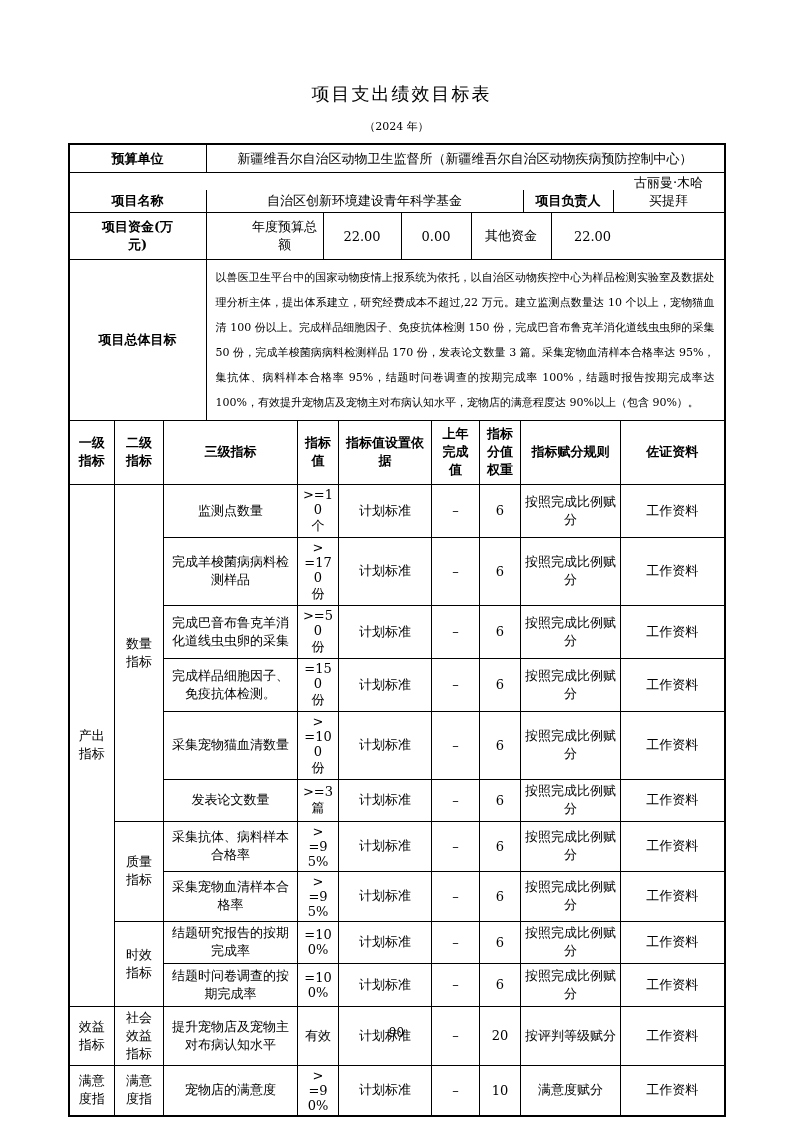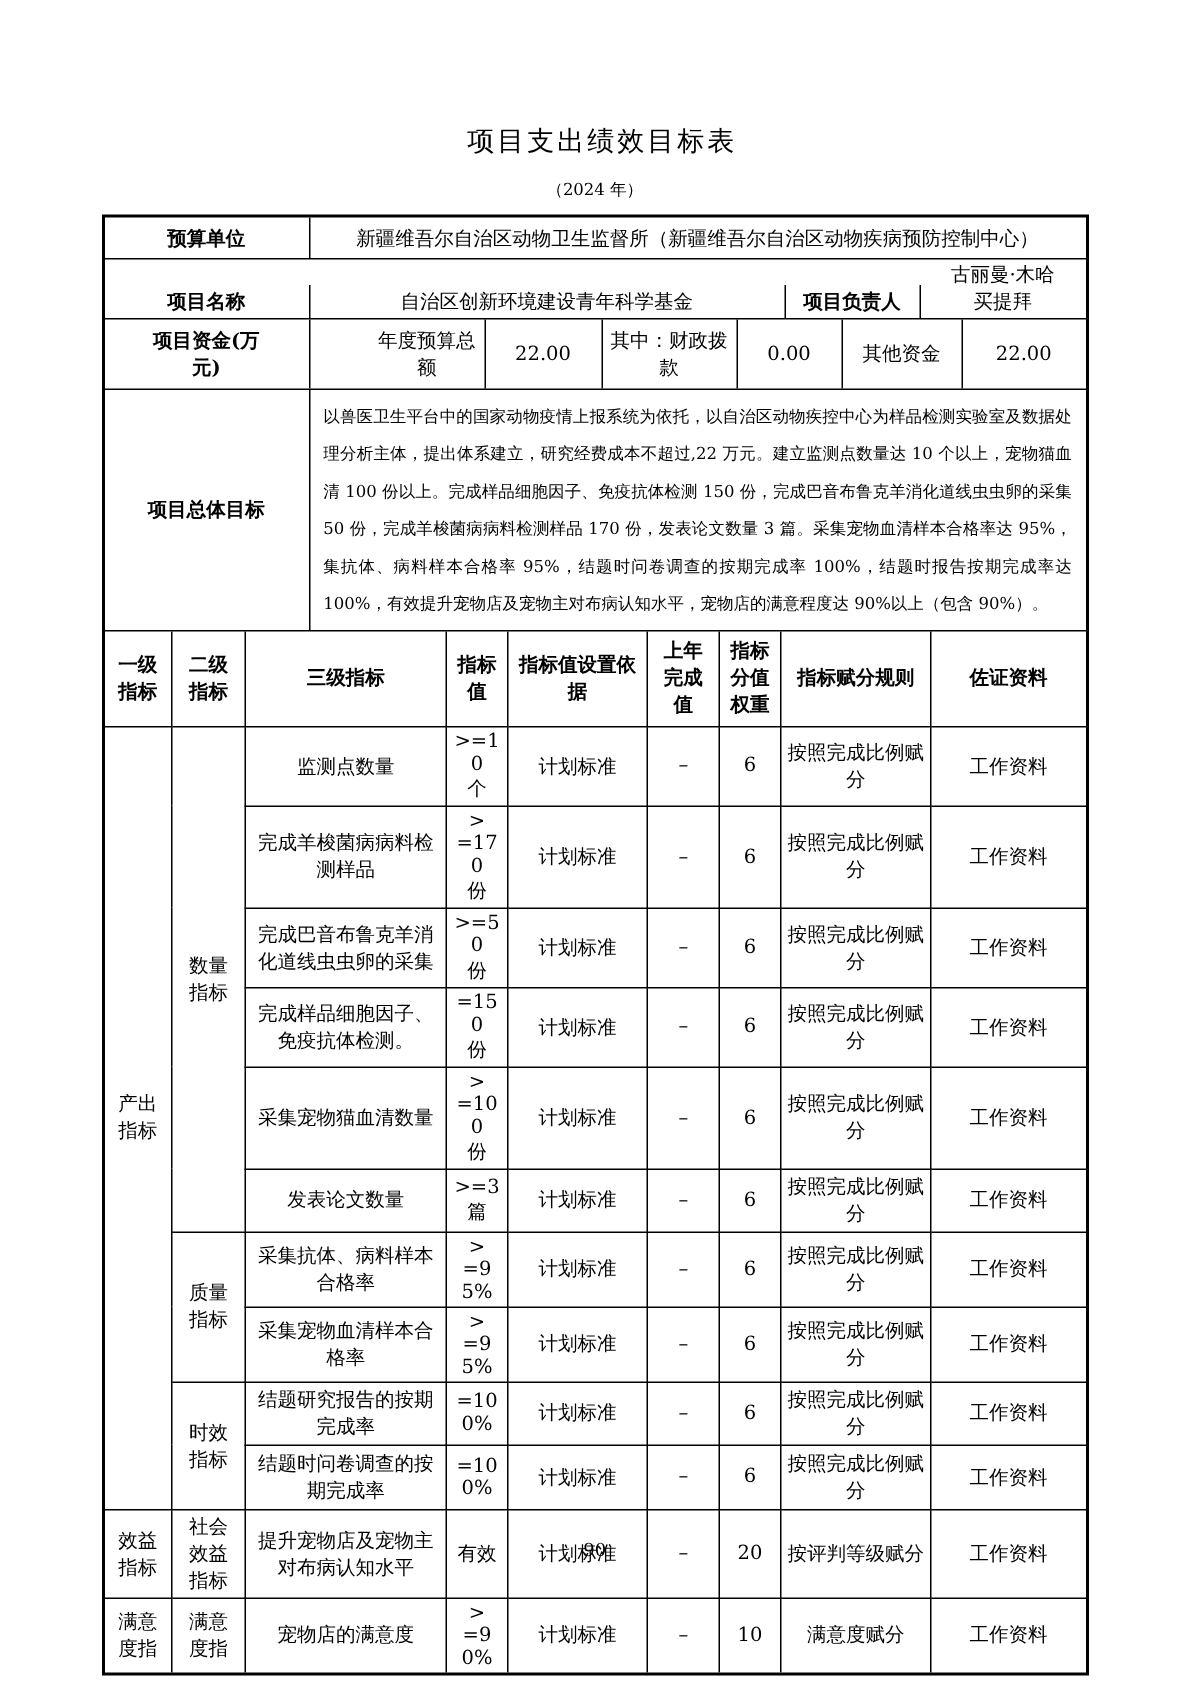--- a/index.html
+++ b/index.html
@@ -73,21 +73,20 @@
       <div class="cell bold" style="width:90px;">项目负责人</div>
       <div class="cell last pre" style="width:110px;">古丽曼·木哈
 买提拜</div>
     </div>
 
     <div class="irow" style="height:46px;">
       <div class="cell bold pre" style="width:137px;">项目资金(万
 元)</div>
       <div class="cell" style="width:117px;padding-left:44px;">年度预算总额</div>
       <div class="cell" style="width:78px;">22.00</div>
-      <div class="cell" style="width:90px;">其中：财政拨款</div>
       <div class="cell" style="width:70px;text-align:center;">0.00</div>
       <div class="cell" style="width:80px;">其他资金</div>
       <div class="cell last" style="width:82px;">22.00</div>
     </div>
 
     <div class="irow">
       <div class="cell bold" style="width:137px;">项目总体目标</div>
       <div class="cell last goal-text" style="width:517px;">以兽医卫生平台中的国家动物疫情上报系统为依托，以自治区动物疾控中心为样品检测实验室及数据处理分析主体，提出体系建立，研究经费成本不超过,22 万元。建立监测点数量达 10 个以上，宠物猫血清 100 份以上。完成样品细胞因子、免疫抗体检测 150 份，完成巴音布鲁克羊消化道线虫虫卵的采集 50 份，完成羊梭菌病病料检测样品 170 份，发表论文数量 3 篇。采集宠物血清样本合格率达 95%，集抗体、病料样本合格率 95%，结题时问卷调查的按期完成率 100%，结题时报告按期完成率达 100%，有效提升宠物店及宠物主对布病认知水平，宠物店的满意程度达 90%以上（包含 90%）。</div>
     </div>
 

